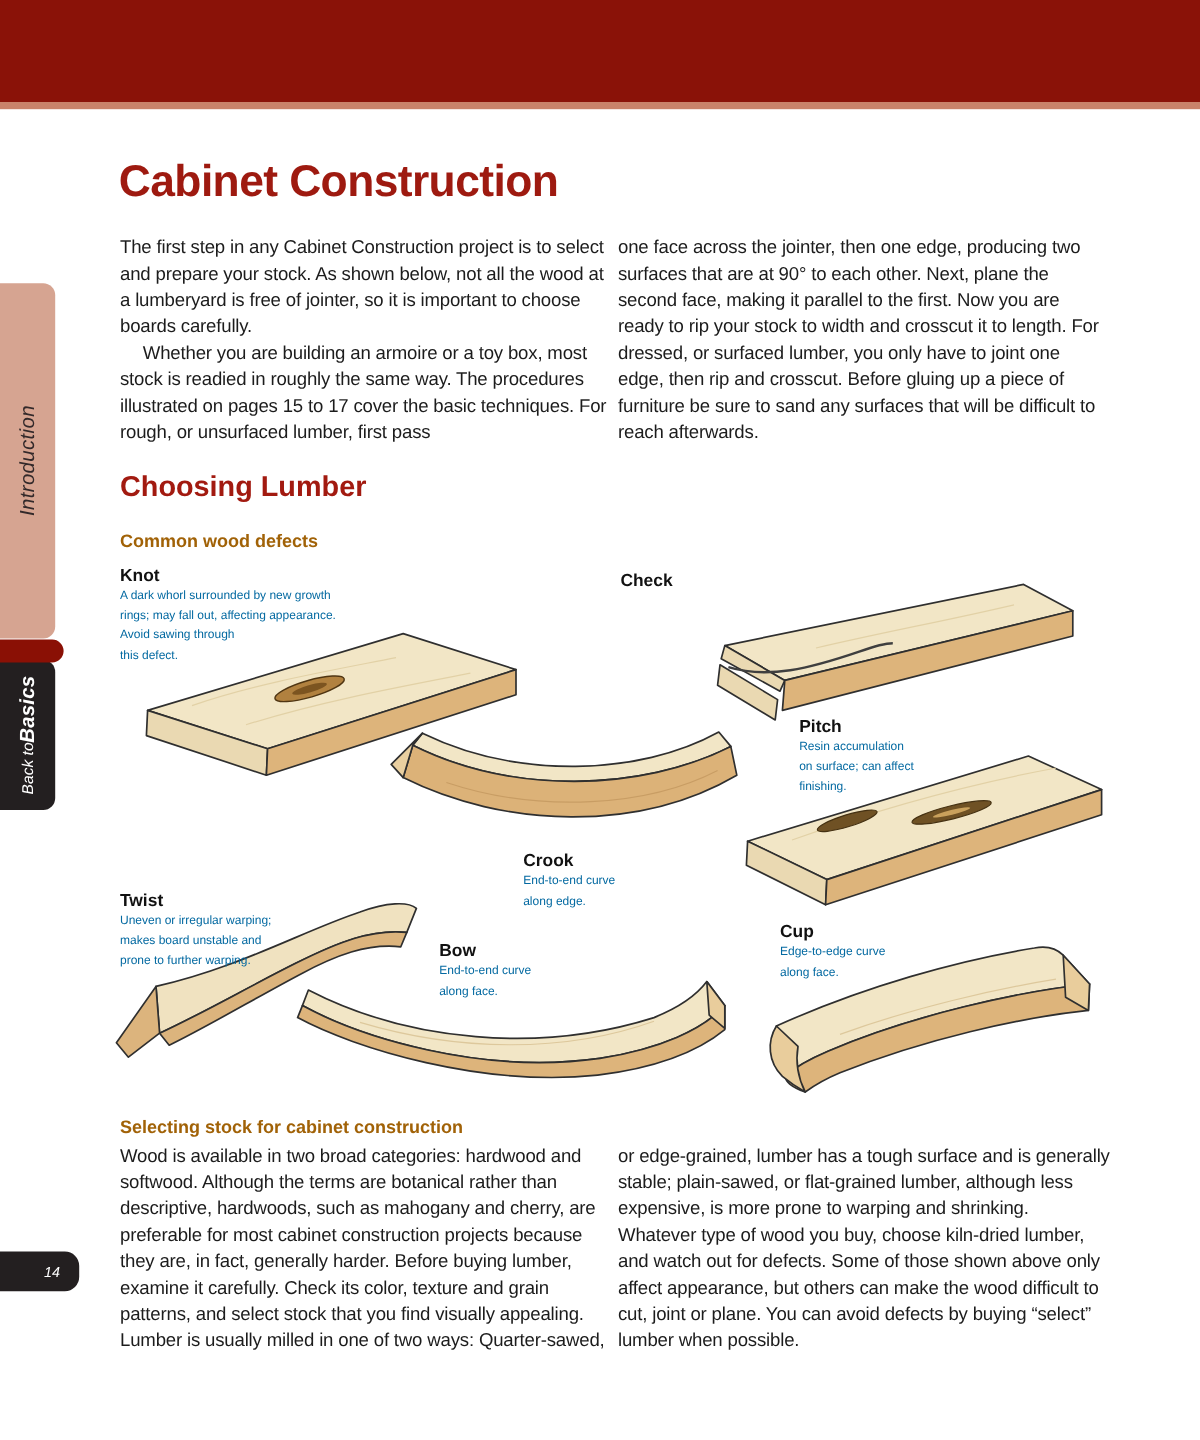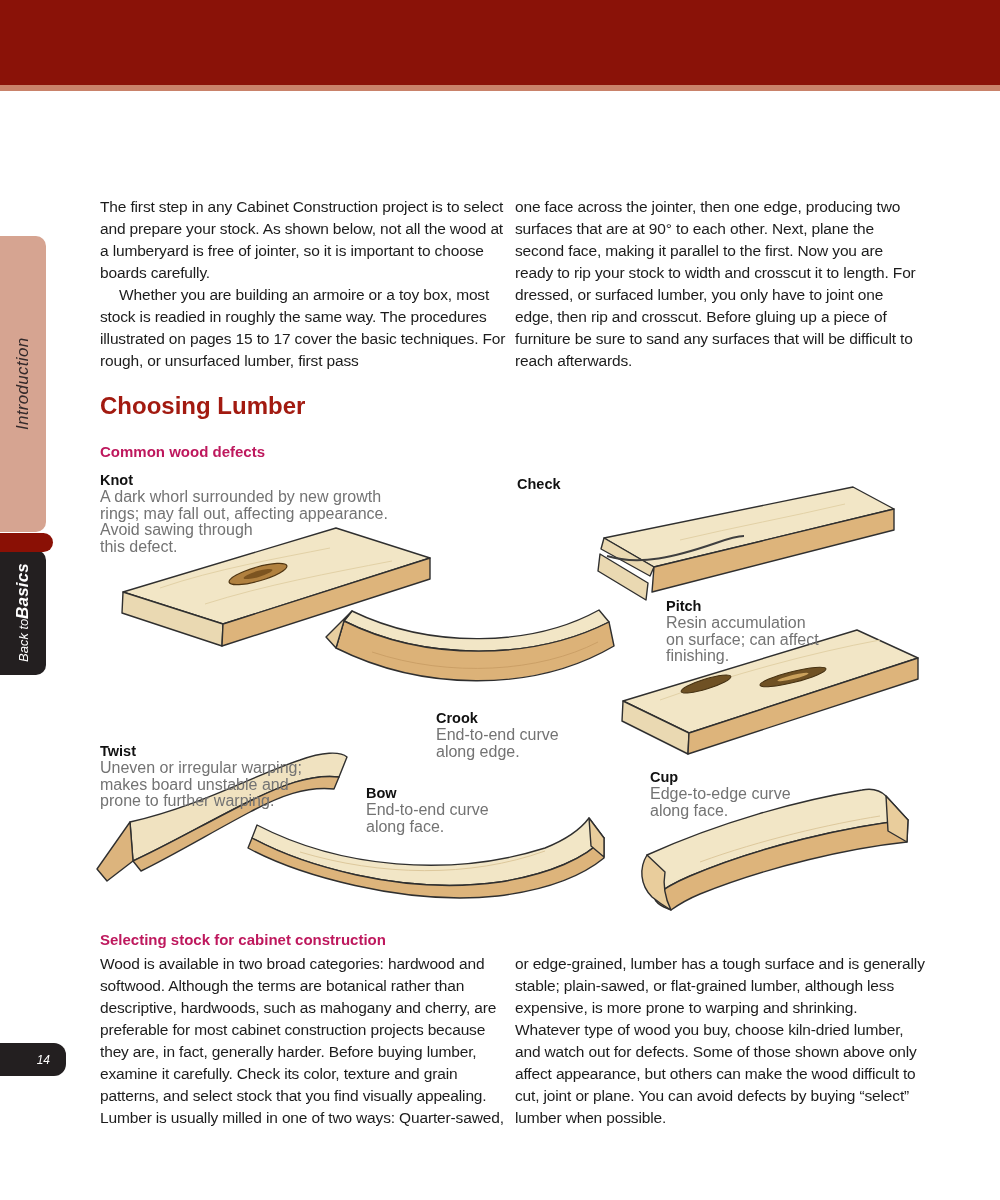--- a/index.html
+++ b/index.html
@@ -23,28 +23,28 @@
   .intro-label{font-style:italic;font-size:17px;color:#33292a;letter-spacing:.3px;}
   .basics-label{color:#fff;font-style:italic;font-size:13px;white-space:nowrap;}
   .basics-label b{font-size:17px;letter-spacing:.2px;}
   .pagenum{
     position:absolute;inset:0;color:#fff;font-style:italic;font-size:12px;
     display:flex;align-items:center;justify-content:flex-end;padding-right:16px;box-sizing:border-box;
   }
   
   .title{position:absolute;left:99px;top:130px;font-size:37px;font-weight:bold;color:#9e1a10;letter-spacing:-0.5px;}
   .h2{position:absolute;left:100px;top:392px;font-size:24px;font-weight:bold;color:#a21a10;}
-  .h3{position:absolute;font-size:15px;font-weight:bold;color:#be185d;}
+  .h3{position:absolute;font-size:15px;font-weight:bold;color:#a16207;}
   .col{position:absolute;width:410px;font-size:15.5px;line-height:22px;letter-spacing:-0.15px;color:#1c1c1c;}
   .col p{margin:0;}
   .col p.indent{text-indent:19px;}
   
   .defect{position:absolute;z-index:2;}
   .defect .dname{font-size:14.5px;font-weight:bold;color:#111;line-height:17px;}
-  .defect .ddesc{font-size:16px;line-height:16.5px;color:#737373;white-space:pre-line;}
+  .defect .ddesc{font-size:10px;line-height:16.5px;color:#0369a1;white-space:pre-line;}
   .art{position:absolute;left:0;top:0;z-index:1;pointer-events:none;}
 </style>
 </head>
 <body>
 
 <div class="page">
 
   <div class="topbar"></div>
   <div class="topbar-strip"></div>
 
@@ -55,20 +55,21 @@
   <div class="tab tab-black">
     <span class="vtext basics-label">
         <span>Back to </span>
         <b>Basics</b>
       </span>
   </div>
   <div class="tab tab-page">
     <span class="pagenum">14</span>
   </div>
 
+  <div class="title">Cabinet Construction</div>
 
   <div class="col" style="left:100px;top:196px;">
     <p>The first step in any Cabinet Construction project is to select and prepare your stock. As shown below, not all the wood at a lumberyard is free of jointer, so it is important to choose boards carefully.</p>
     <p class="indent">Whether you are building an armoire or a toy box, most stock is readied in roughly the same way. The procedures illustrated on pages 15 to 17 cover the basic techniques. For rough, or unsurfaced lumber, first pass</p>
   </div>
   <div class="col" style="left:515px;top:196px;">
     <p>one face across the jointer, then one edge, producing two surfaces that are at 90° to each other. Next, plane the second face, making it parallel to the first. Now you are ready to rip your stock to width and crosscut it to length. For dressed, or surfaced lumber, you only have to joint one edge, then rip and crosscut. Before gluing up a piece of furniture be sure to sand any surfaces that will be difficult to reach afterwards.</p>
   </div>
 
   <div class="h2">Choosing Lumber</div>

